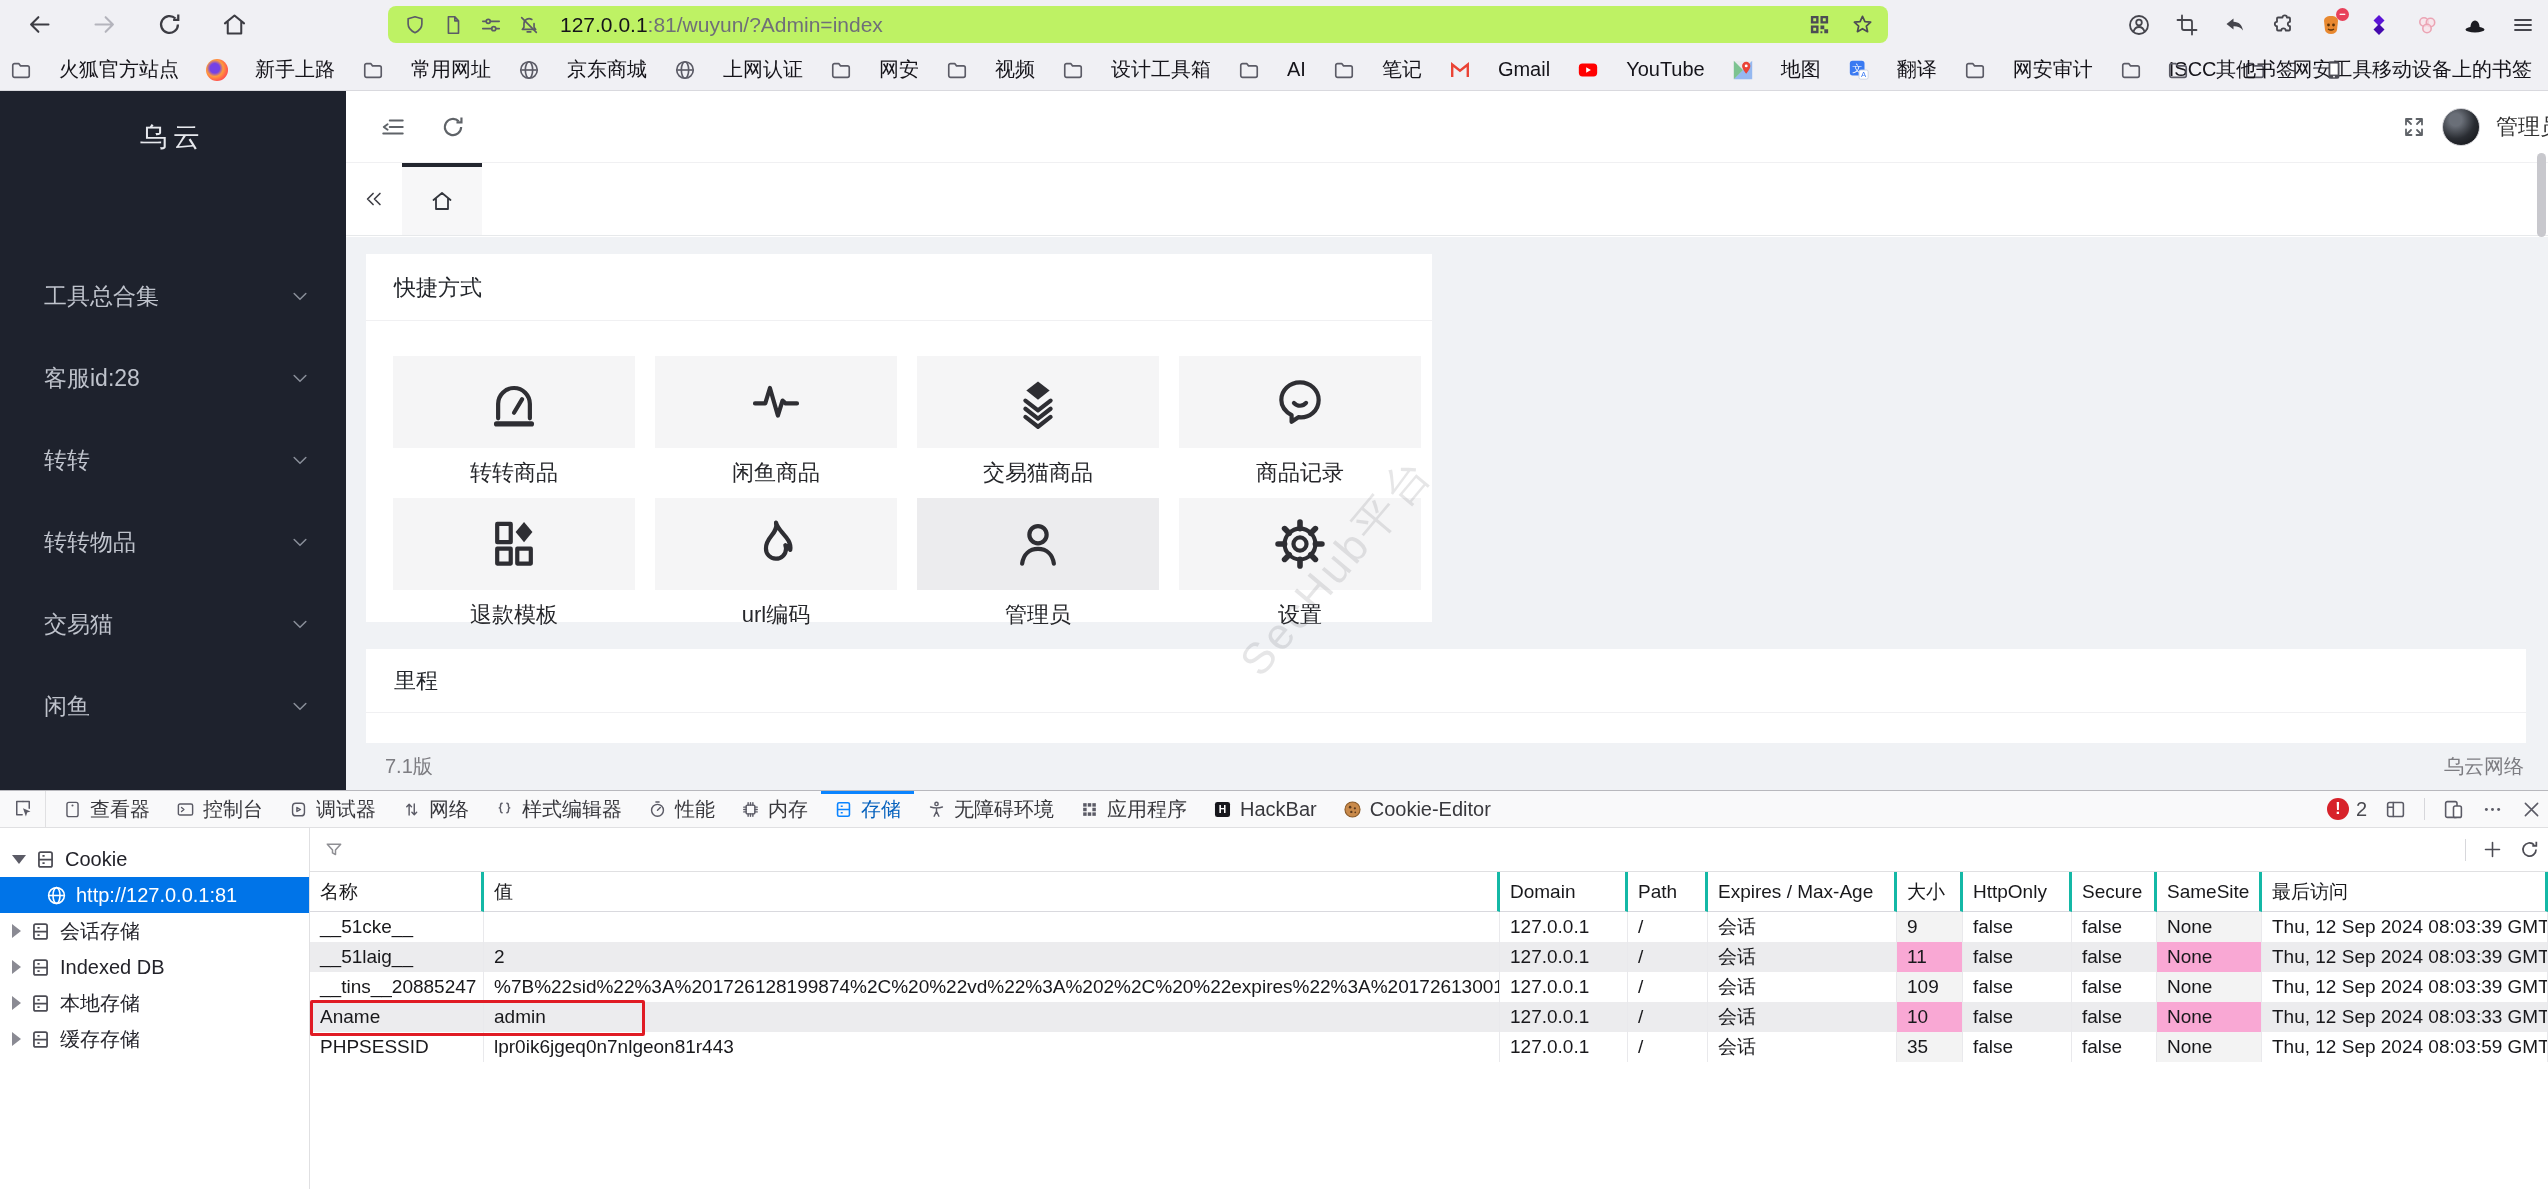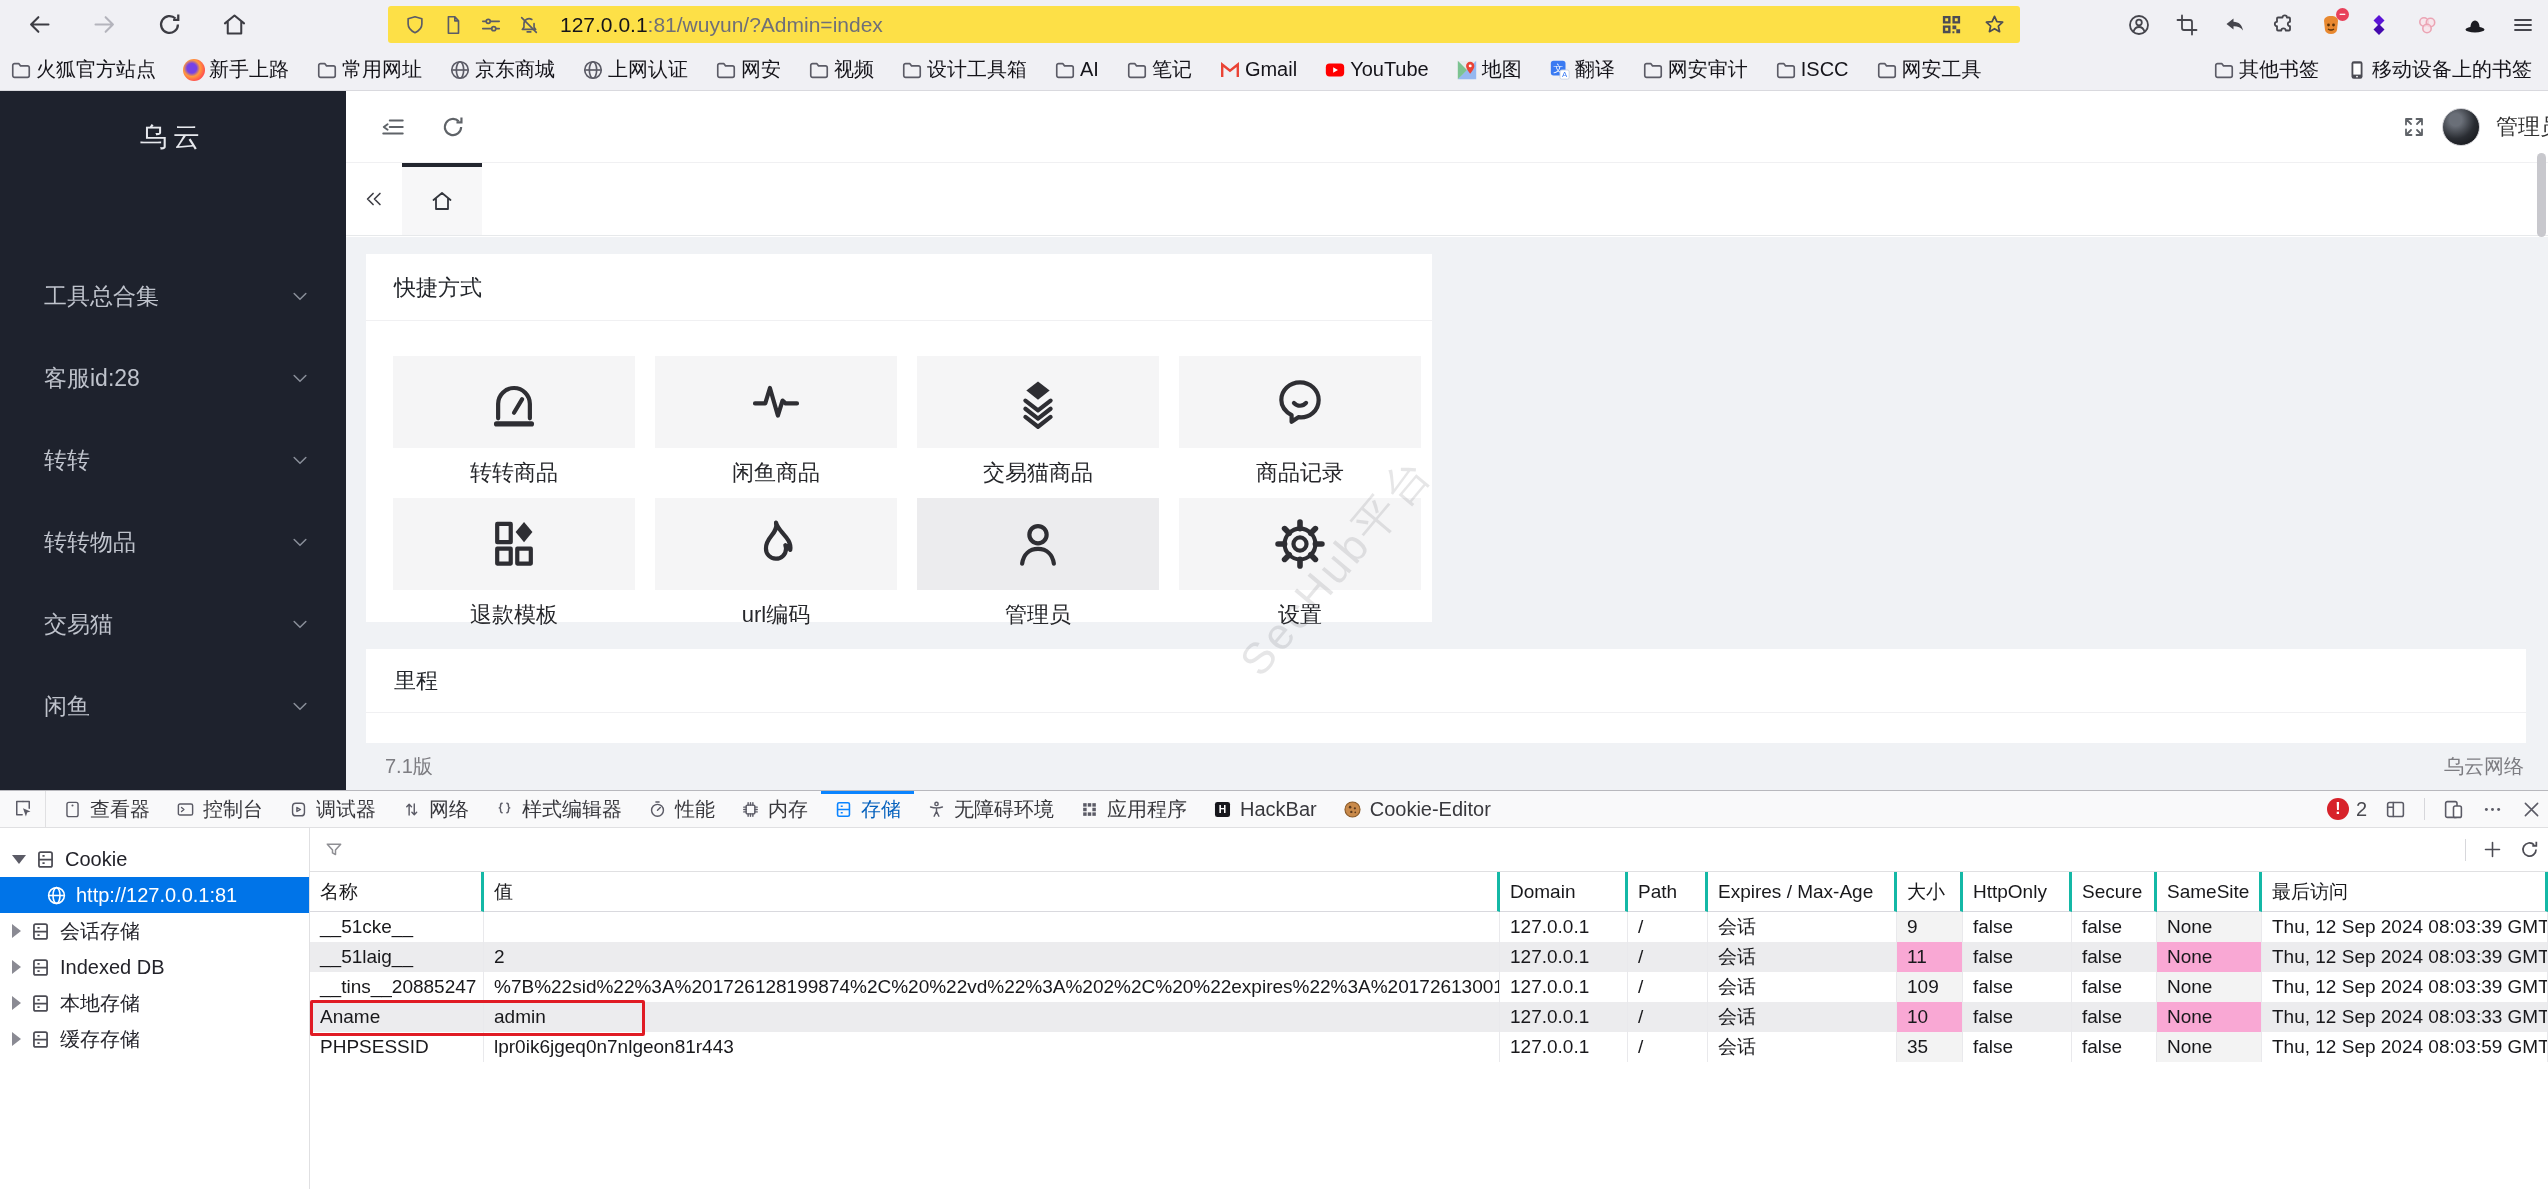--- a/index.html
+++ b/index.html
@@ -5,36 +5,36 @@
   * { margin:0; padding:0; box-sizing:border-box; }
   html,body { width:2548px; height:1189px; overflow:hidden; font-family:"Liberation Sans","DejaVu Sans",sans-serif; background:#fff; color:#15141a; }
   svg { display:block; }
   .ic { stroke:currentColor; fill:none; stroke-width:1.8; stroke-linecap:round; stroke-linejoin:round; }
 
   
   #chrome { position:absolute; left:0; top:0; width:2548px; height:49px; background:#f0f0f4; display:flex; align-items:center; }
   .navbtns { display:flex; align-items:center; gap:38px; padding-left:26px; color:#3c3c43; }
   .navbtn svg { width:27px; height:27px; }
   .navbtn.disabled { color:#b4b4bc; }
-  #urlbar { position:absolute; left:388px; top:6px; width:1632px; height:37px; background:#fde047; border-radius:3px; display:flex; align-items:center; color:#5b5b66; }
+  #urlbar { position:absolute; left:388px; top:6px; width:1500px; height:37px; background:#bef264; border-radius:8px; display:flex; align-items:center; color:#5b5b66; }
   #urlbar .uicon { margin-left:16px; }
   #urlbar .uicon svg { width:22px; height:22px; }
   #urltext { margin-left:20px; font-size:21px; white-space:nowrap; }
   #urltext .host { color:#15141a; }
   #urltext .rest { color:#6f6f78; }
   #urlbar .right-in { position:absolute; right:14px; display:flex; gap:20px; align-items:center; color:#4c4c54; }
   #urlbar .right-in svg { width:23px; height:23px; }
   #chrome .extbtns { position:absolute; right:12px; display:flex; align-items:center; gap:22px; color:#45454c; }
   .extbtns .eb { position:relative; width:26px; height:26px; display:flex; align-items:center; justify-content:center; }
   .extbtns svg { width:24px; height:24px; }
   .badge-minus { position:absolute; top:-4px; right:-5px; width:13px; height:13px; border-radius:50%; background:#e8415a; color:#fff; font-size:11px; line-height:12px; text-align:center; font-weight:bold; }
 
   
   #bookmarks { position:absolute; left:0; top:49px; width:2548px; height:42px; background:#f0f0f4; border-bottom:1px solid #d9d9de; display:flex; align-items:center; padding-left:10px; }
-  .bm { display:flex; align-items:center; gap:4px; margin-right:27px; font-size:20px; color:#15141a; white-space:nowrap; }
+  .bm { display:flex; align-items:center; gap:27px; margin-right:27px; font-size:20px; color:#15141a; white-space:nowrap; }
   .bmi { width:22px; height:22px; color:#5b5b66; flex:none; }
   #bookmarks .rightgrp { position:absolute; right:16px; display:flex; }
   .ff-ball { width:22px; height:22px; border-radius:50%; background:radial-gradient(circle at 40% 42%, #7542e5 0 26%, #ff9a3c 45%, #ff3b53 80%, #ff9500 100%); }
 
   
   #page { position:absolute; left:0; top:91px; width:2548px; height:699px; background:#fff; }
   #sidebar { position:absolute; left:0; top:0; width:346px; height:699px; background:#1e222d; }
   #sidebar .brand { height:92px; display:flex; align-items:center; justify-content:center; color:#e7e9ee; font-size:27px; letter-spacing:6px; }
   .snav { margin-top:72px; }
   .sitem { height:82px; display:flex; align-items:center; justify-content:space-between; padding:0 36px 0 44px; color:#bfc3cc; font-size:23px; cursor:pointer; }

